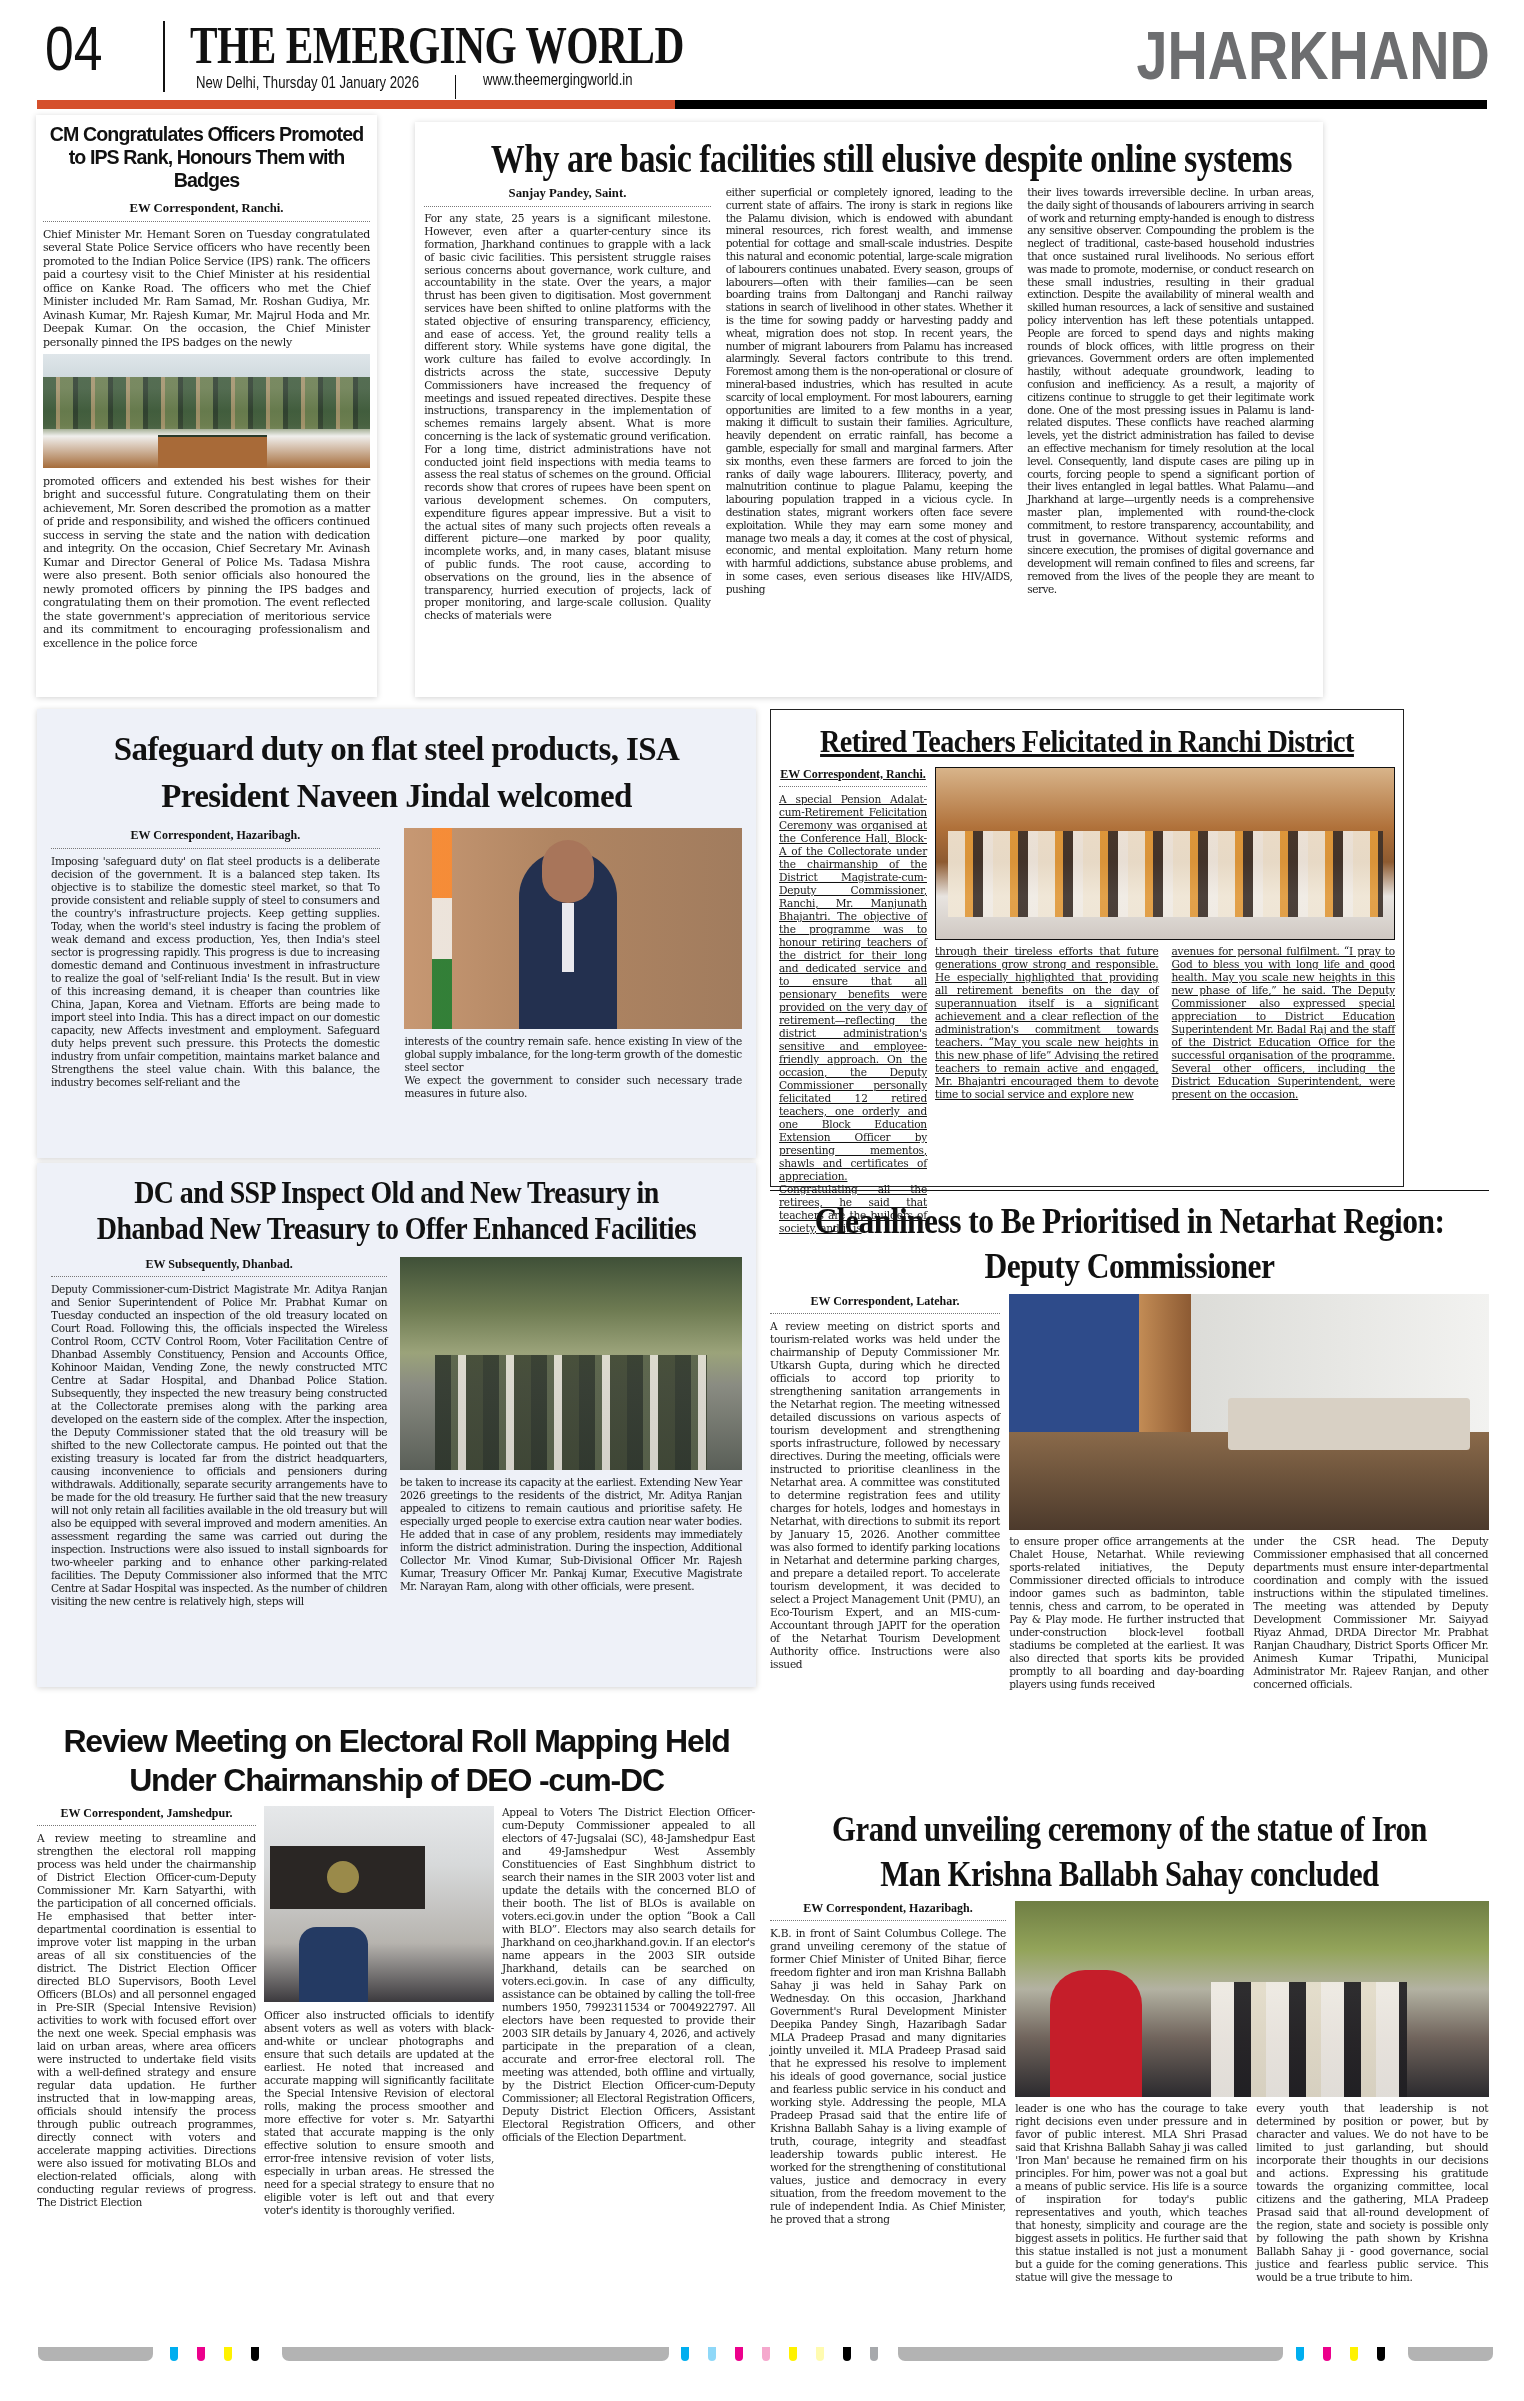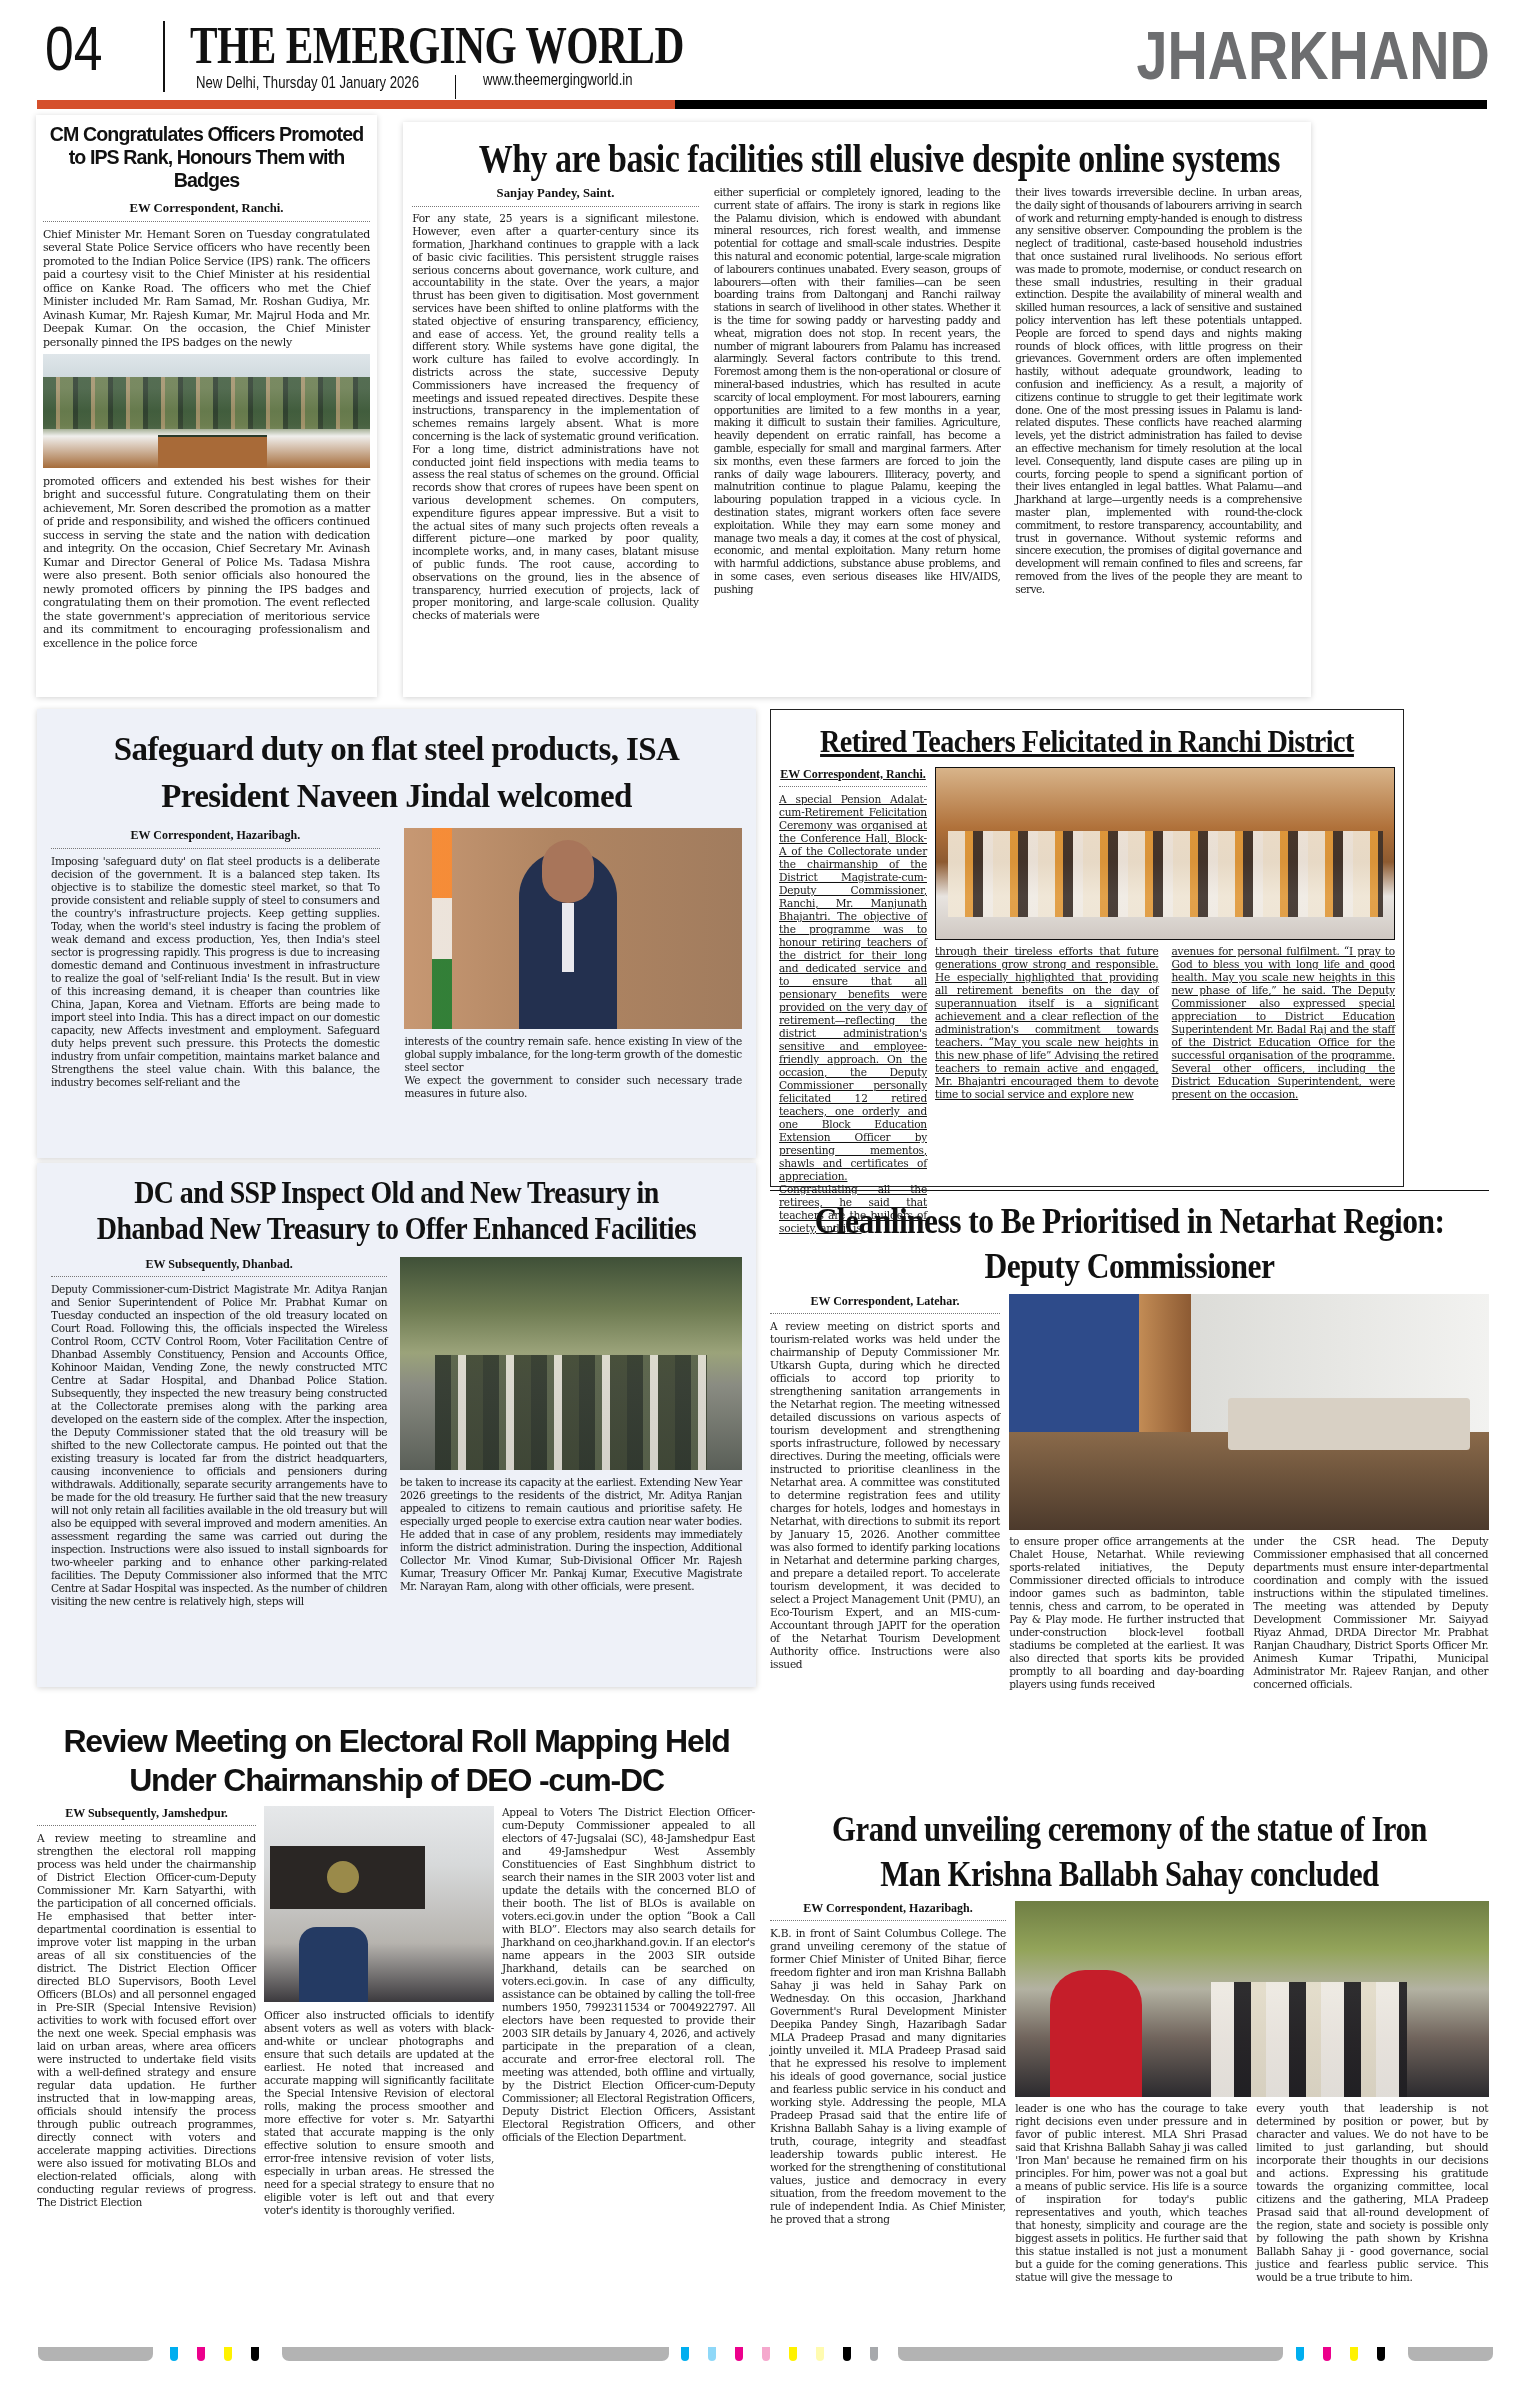--- a/index.html
+++ b/index.html
@@ -44,21 +44,21 @@
   <div class="hl sans" style="font-size:19.6px;line-height:23px;letter-spacing:-0.9px;">CM Congratulates Officers Promoted to IPS Rank, Honours Them with Badges</div>
   <div class="byline" style="margin-top:9.2px;font-size:12.7px;">EW Correspondent, Ranchi.</div>
   <div class="body" style="font-size:11px;line-height:13.5px;letter-spacing:-0.3px;">Chief Minister Mr. Hemant Soren on Tuesday congratulated several State Police Service officers who have recently been promoted to the Indian Police Service (IPS) rank. The officers paid a courtesy visit to the Chief Minister at his residential office on Kanke Road. The officers who met the Chief Minister included Mr. Ram Samad, Mr. Roshan Gudiya, Mr. Avinash Kumar, Mr. Rajesh Kumar, Mr. Majrul Hoda and Mr. Deepak Kumar. On the occasion, the Chief Minister personally pinned the IPS badges on the newly</div>
   <div class="photo" style="margin-top:4.6px;height:114px;background:linear-gradient(180deg,#dfe6ea 0%,#c9d4d8 30%,#4e6e4e 50%,#7a8b64 62%,#f0efed 72%,#a56c3a 100%);position:relative;">
     <div style="position:absolute;left:0;right:0;top:23px;height:52px;background:repeating-linear-gradient(90deg,#3f5a3a 0 12.7px,#a7936a 12.7px 17.3px,#6a7c4c 17.3px 30px,#2b3a2a 30px 35px);opacity:.85"></div>
     <div style="position:absolute;left:115px;top:81px;width:109px;height:33px;background:#a86a38;border-top:2.3px solid #2a3a2a"></div>
   </div>
   <div class="body" style="margin-top:7px;font-size:11px;line-height:13.5px;letter-spacing:-0.3px;">promoted officers and extended his best wishes for their bright and successful future. Congratulating them on their achievement, Mr. Soren described the promotion as a matter of pride and responsibility, and wished the officers continued success in serving the state and the nation with dedication and integrity. On the occasion, Chief Secretary Mr. Avinash Kumar and Director General of Police Ms. Tadasa Mishra were also present. Both senior officials also honoured the newly promoted officers by pinning the IPS badges and congratulating them on their promotion. The event reflected the state government's appreciation of meritorious service and its commitment to encouraging professionalism and excellence in the police force</div>
 </div>
 
-<div class="abs panel" style="left:403px;top:122px;width:908px;height:575px;padding:11.5px 9.2px 0 9.2px;">
+<div class="abs panel" style="left:415px;top:122px;width:908px;height:575px;padding:11.5px 9.2px 0 9.2px;">
   <div class="hl" style="font-size:40px;line-height:49px;transform:scaleX(.85);transform-origin:center;white-space:nowrap;">Why are basic facilities still elusive despite online systems</div>
   <div style="display:flex;gap:15px;margin-top:3.5px;">
     <div style="width:348px;">
       <div class="byline" style="font-size:12.7px;">Sanjay Pandey, Saint.</div>
       <div class="body" style="font-size:10.6px;line-height:12.8px;letter-spacing:-0.3px;">For any state, 25 years is a significant milestone. However, even after a quarter-century since its formation, Jharkhand continues to grapple with a lack of basic civic facilities. This persistent struggle raises serious concerns about governance, work culture, and accountability in the state. Over the years, a major thrust has been given to digitisation. Most government services have been shifted to online platforms with the stated objective of ensuring transparency, efficiency, and ease of access. Yet, the ground reality tells a different story. While systems have gone digital, the work culture has failed to evolve accordingly. In districts across the state, successive Deputy Commissioners have increased the frequency of meetings and issued repeated directives. Despite these instructions, transparency in the implementation of schemes remains largely absent. What is more concerning is the lack of systematic ground verification. For a long time, district administrations have not conducted joint field inspections with media teams to assess the real status of schemes on the ground. Official records show that crores of rupees have been spent on various development schemes. On computers, expenditure figures appear impressive. But a visit to the actual sites of many such projects often reveals a different picture—one marked by poor quality, incomplete works, and, in many cases, blatant misuse of public funds. The root cause, according to observations on the ground, lies in the absence of transparency, hurried execution of projects, lack of proper monitoring, and large-scale collusion. Quality checks of materials were</div>
     </div>
     <div style="width:348px;">
       <div class="body" style="font-size:10.6px;line-height:12.8px;letter-spacing:-0.5px;">either superficial or completely ignored, leading to the current state of affairs. The irony is stark in regions like the Palamu division, which is endowed with abundant mineral resources, rich forest wealth, and immense potential for cottage and small-scale industries. Despite this natural and economic potential, large-scale migration of labourers continues unabated. Every season, groups of labourers—often with their families—can be seen boarding trains from Daltonganj and Ranchi railway stations in search of livelihood in other states. Whether it is the time for sowing paddy or harvesting paddy and wheat, migration does not stop. In recent years, the number of migrant labourers from Palamu has increased alarmingly. Several factors contribute to this trend. Foremost among them is the non-operational or closure of mineral-based industries, which has resulted in acute scarcity of local employment. For most labourers, earning opportunities are limited to a few months in a year, making it difficult to sustain their families. Agriculture, heavily dependent on erratic rainfall, has become a gamble, especially for small and marginal farmers. After six months, even these farmers are forced to join the ranks of daily wage labourers. Illiteracy, poverty, and malnutrition continue to plague Palamu, keeping the labouring population trapped in a vicious cycle. In destination states, migrant workers often face severe exploitation. While they may earn some money and manage two meals a day, it comes at the cost of physical, economic, and mental exploitation. Many return home with harmful addictions, substance abuse problems, and in some cases, even serious diseases like HIV/AIDS, pushing</div>
     </div>
     <div style="width:348px;">
@@ -139,21 +139,21 @@
         <div class="body" style="width:235px;font-size:10.6px;line-height:13px;letter-spacing:-0.3px;">under the CSR head. The Deputy Commissioner emphasised that all concerned departments must ensure inter-departmental coordination and comply with the issued instructions within the stipulated timelines. The meeting was attended by Deputy Development Commissioner Mr. Saiyyad Riyaz Ahmad, DRDA Director Mr. Prabhat Ranjan Chaudhary, District Sports Officer Mr. Animesh Kumar Tripathi, Municipal Administrator Mr. Rajeev Ranjan, and other concerned officials.</div>
       </div>
     </div>
   </div>
 </div>
 
 <div class="abs" style="left:37px;top:1716px;width:719px;height:627px;padding:5.8px 0 0 0;">
   <div class="hl sans" style="font-size:32px;line-height:39px;letter-spacing:-1.2px;">Review Meeting on Electoral Roll Mapping Held Under Chairmanship of DEO -cum-DC</div>
   <div style="display:flex;gap:8px;margin-top:5.8px;">
     <div style="width:219px;">
-      <div class="byline" style="font-size:12px;">EW Subsequently, Jamshedpur.</div>
+      <div class="byline" style="font-size:12px;">EW Correspondent, Jamshedpur.</div>
       <div class="body" style="font-size:10.6px;line-height:13px;letter-spacing:-0.3px;">A review meeting to streamline and strengthen the electoral roll mapping process was held under the chairmanship of District Election Officer-cum-Deputy Commissioner Mr. Karn Satyarthi, with the participation of all concerned officials. He emphasised that better inter-departmental coordination is essential to improve voter list mapping in the urban areas of all six constituencies of the district. The District Election Officer directed BLO Supervisors, Booth Level Officers (BLOs) and all personnel engaged in Pre-SIR (Special Intensive Revision) activities to work with focused effort over the next one week. Special emphasis was laid on urban areas, where area officers were instructed to undertake field visits with a well-defined strategy and ensure regular data updation. He further instructed that in low-mapping areas, officials should intensify the process through public outreach programmes, directly connect with voters and accelerate mapping activities. Directions were also issued for motivating BLOs and election-related officials, along with conducting regular reviews of progress. The District Election</div>
     </div>
     <div style="width:230px;">
       <div class="photo" style="height:196px;background:linear-gradient(180deg,#e6e8ea 0%,#d7d9da 30%,#b6b3ae 70%,#3c3a3e 100%);position:relative;">
         <div style="position:absolute;left:5.8px;top:40px;width:155px;height:63px;background:#2a2624"></div>
         <div style="position:absolute;left:63px;top:55px;width:32px;height:32px;border-radius:50%;background:#9a8a4a"></div>
         <div style="position:absolute;left:35px;top:121px;width:69px;height:75px;background:#243a63;border-radius:17.3px 17.3px 0 0"></div>
       </div>
       <div class="body" style="margin-top:7px;font-size:10.6px;line-height:13px;letter-spacing:-0.3px;">Officer also instructed officials to identify absent voters as well as voters with black-and-white or unclear photographs and ensure that such details are updated at the earliest. He noted that increased and accurate mapping will significantly facilitate the Special Intensive Revision of electoral rolls, making the process smoother and more effective for voter s. Mr. Satyarthi stated that accurate mapping is the only effective solution to ensure smooth and error-free intensive revision of voter lists, especially in urban areas. He stressed the need for a special strategy to ensure that no eligible voter is left out and that every voter's identity is thoroughly verified.</div>
     </div>

